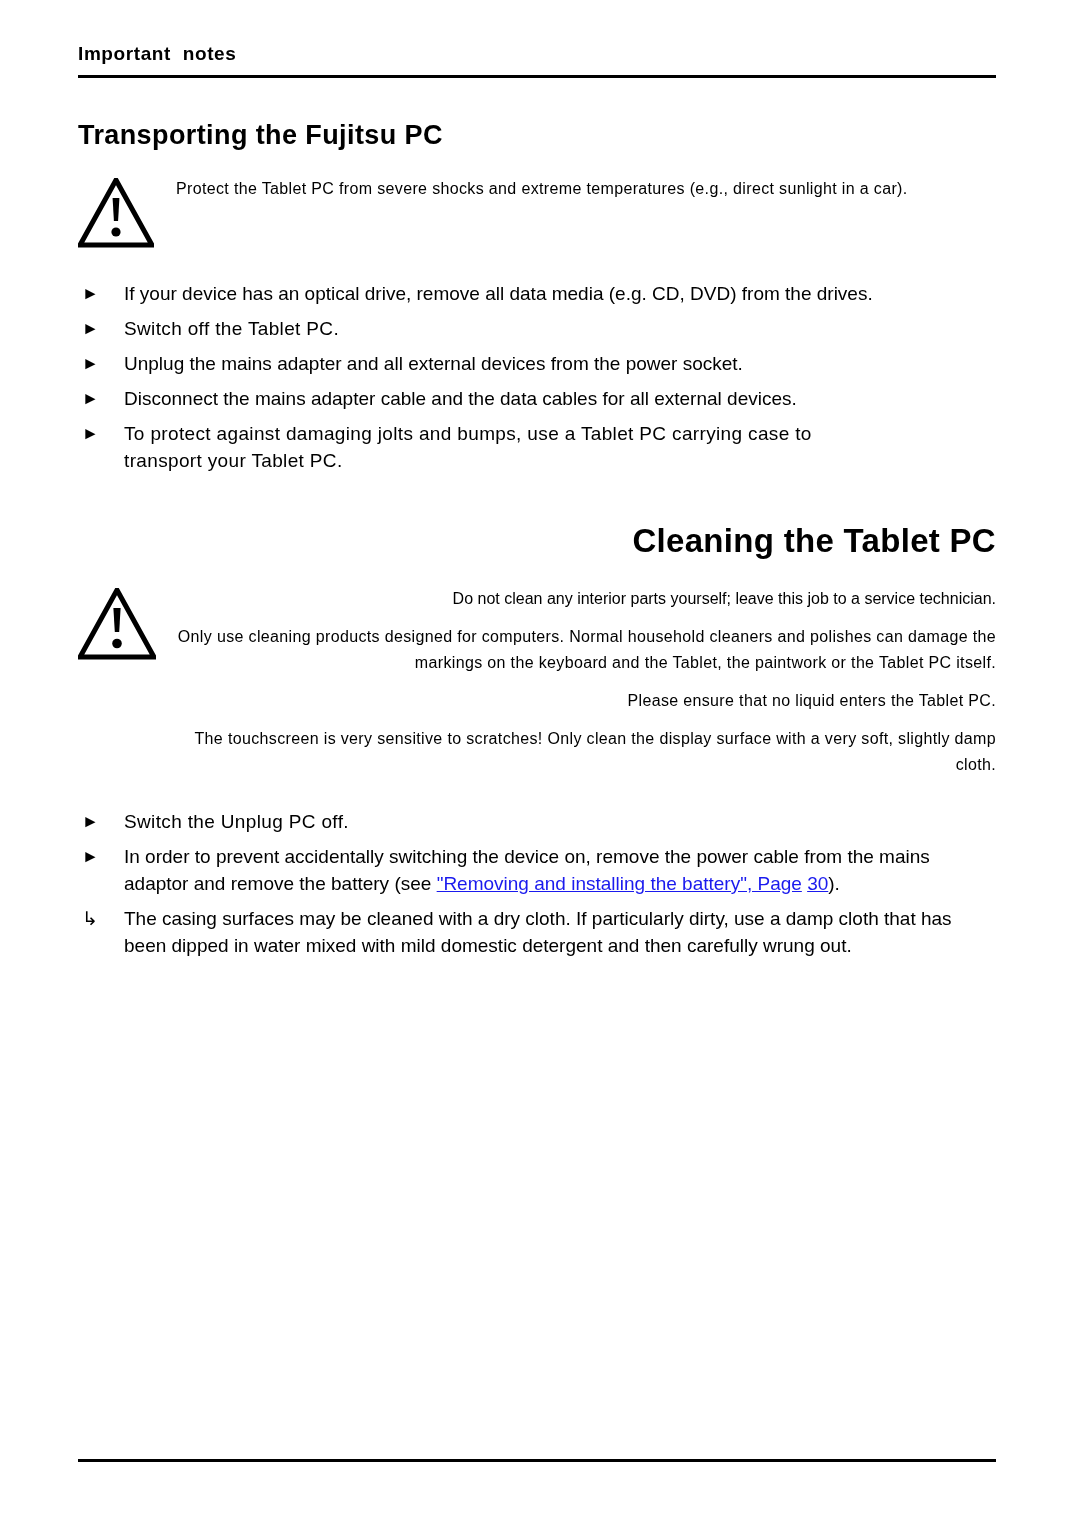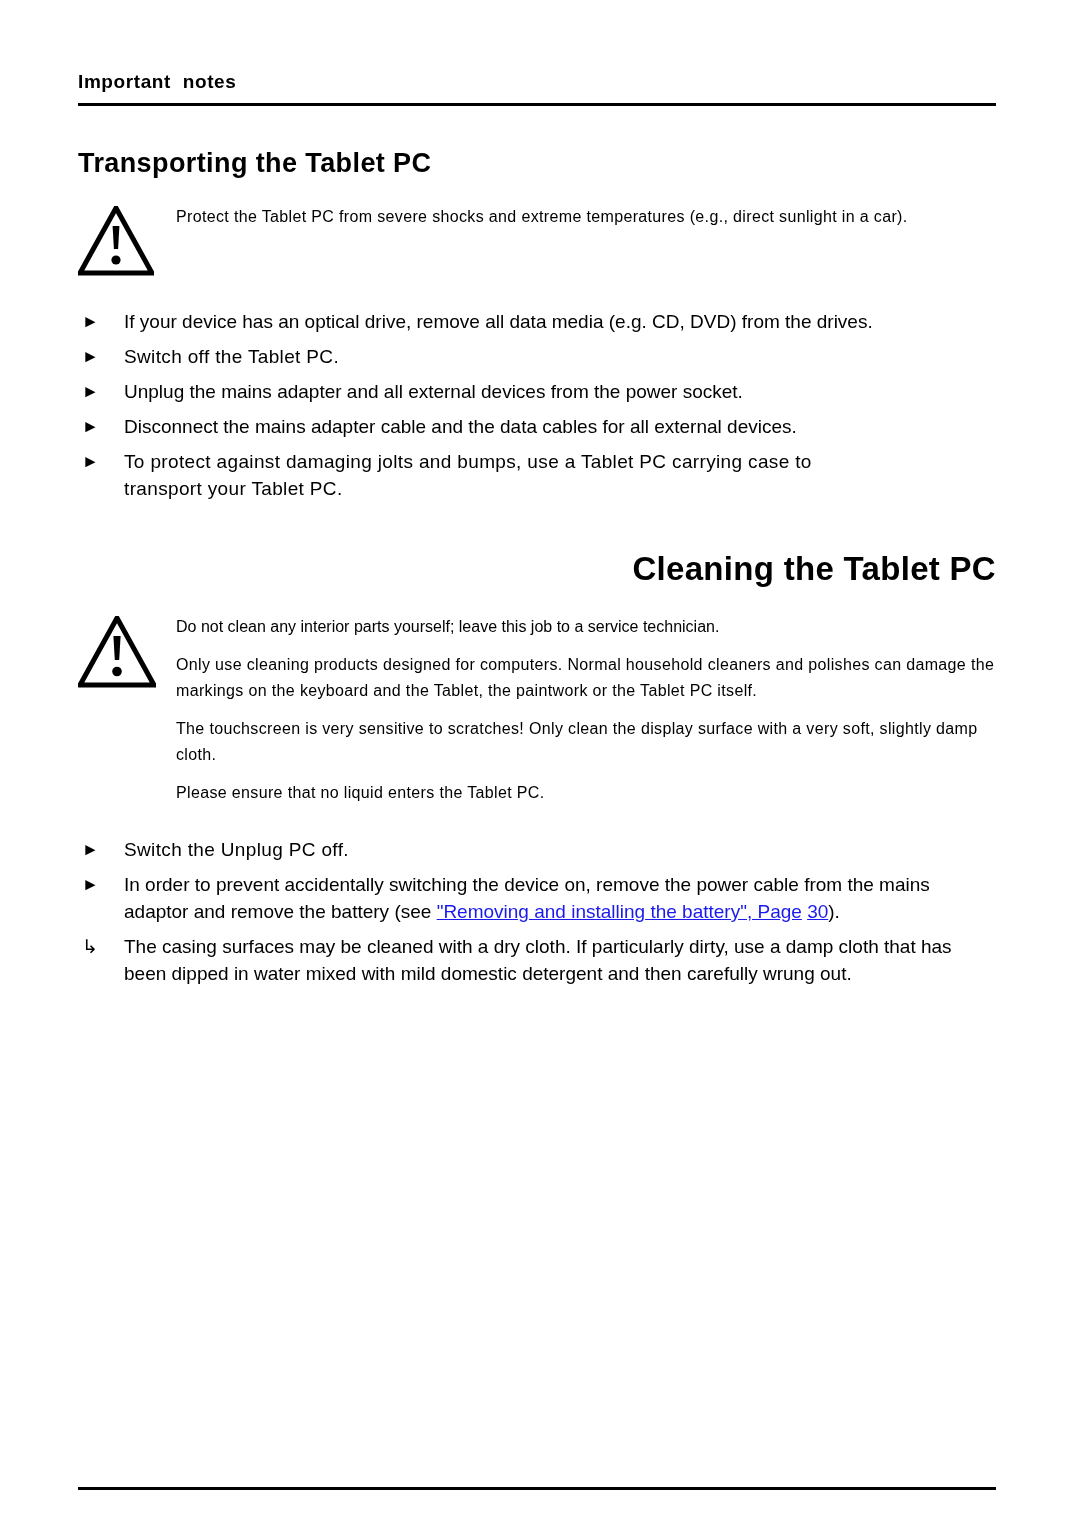--- a/index.html
+++ b/index.html
@@ -13,21 +13,20 @@
     font-family: "Liberation Sans", sans-serif;
     color: #000000;
     position: relative;
     overflow: hidden;
   }
   .page {
     position: absolute;
     left: 0; top: 0;
     width: 1080px;
     height: 1099px;
-    margin-top: 28px;
   }
 
   
   .header {
     position: absolute;
     left: 78px;
     top: 42px;
     width: 918px;
   }
   .header-title {
@@ -163,21 +162,21 @@
 
 <div class="page">
 
   <div class="header">
     <div class="header-title">Important  notes</div>
   </div>
   <div class="header-rule"></div>
 
   <div class="content">
 
-    <h1 class="sec-title">Transporting the Tablet PC</h1>
+    <h1 class="sec-title">Transporting the Fujitsu PC</h1>
 
     <div class="note" style="margin-top:22px;">
       <div class="note-icon">
         <svg class="warn-svg" width="76" height="70" viewBox="0 0 76 70" aria-hidden="true">
           <path d="M38 2 L74 67 L2 67 Z" fill="none" stroke="#000" stroke-width="5" stroke-linejoin="miter"></path>
           <path d="M34.6 20 L41.4 20 L40.1 43 L35.9 43 Z" fill="#000"></path>
           <circle cx="38" cy="54" r="4.6" fill="#000"></circle>
         </svg>
       </div>
       <div class="note-body">
@@ -203,33 +202,33 @@
         <span class="btext">Disconnect the mains adapter cable and the data cables for all external devices.</span>
       </div>
       <div class="bitem" style="width:760px;">
         <span class="bullet">►</span>
         <span class="btext sp">To protect against damaging jolts and bumps, use a Tablet PC carrying case to transport your Tablet PC.</span>
       </div>
     </div>
 
     <h1 class="sec-title-lg" style="margin-top:46px;text-align:right;">Cleaning the Tablet PC</h1>
 
-    <div class="note" style="margin-top:22px;">
+    <div class="note" style="margin-top:22px;text-align:right;">
       <div class="note-icon">
         <svg class="warn-svg" width="78" height="72" viewBox="0 0 78 72" aria-hidden="true">
           <path d="M39 2 L76 69 L2 69 Z" fill="none" stroke="#000" stroke-width="5" stroke-linejoin="miter"></path>
           <path d="M35.4 20 L42.6 20 L41.2 44 L36.8 44 Z" fill="#000"></path>
           <circle cx="39" cy="55.5" r="4.8" fill="#000"></circle>
         </svg>
       </div>
       <div class="note-body">
         <p class="note-p">Do not clean any interior parts yourself; leave this job to a service technician.</p>
         <p class="note-p sp">Only use cleaning products designed for computers. Normal household cleaners and polishes can damage the markings on the keyboard and the Tablet, the paintwork or the Tablet PC itself.</p>
+        <p class="note-p sp">Please ensure that no liquid enters the Tablet PC.</p>
         <p class="note-p sp">The touchscreen is very sensitive to scratches! Only clean the display surface with a very soft, slightly damp cloth.</p>
-        <p class="note-p sp">Please ensure that no liquid enters the Tablet PC.</p>
       </div>
     </div>
 
     <div class="blist" style="margin-top:30px;">
       <div class="bitem">
         <span class="bullet">►</span>
         <span class="btext sp">Switch the Unplug PC off.</span>
       </div>
       <div class="bitem">
         <span class="bullet">►</span>

